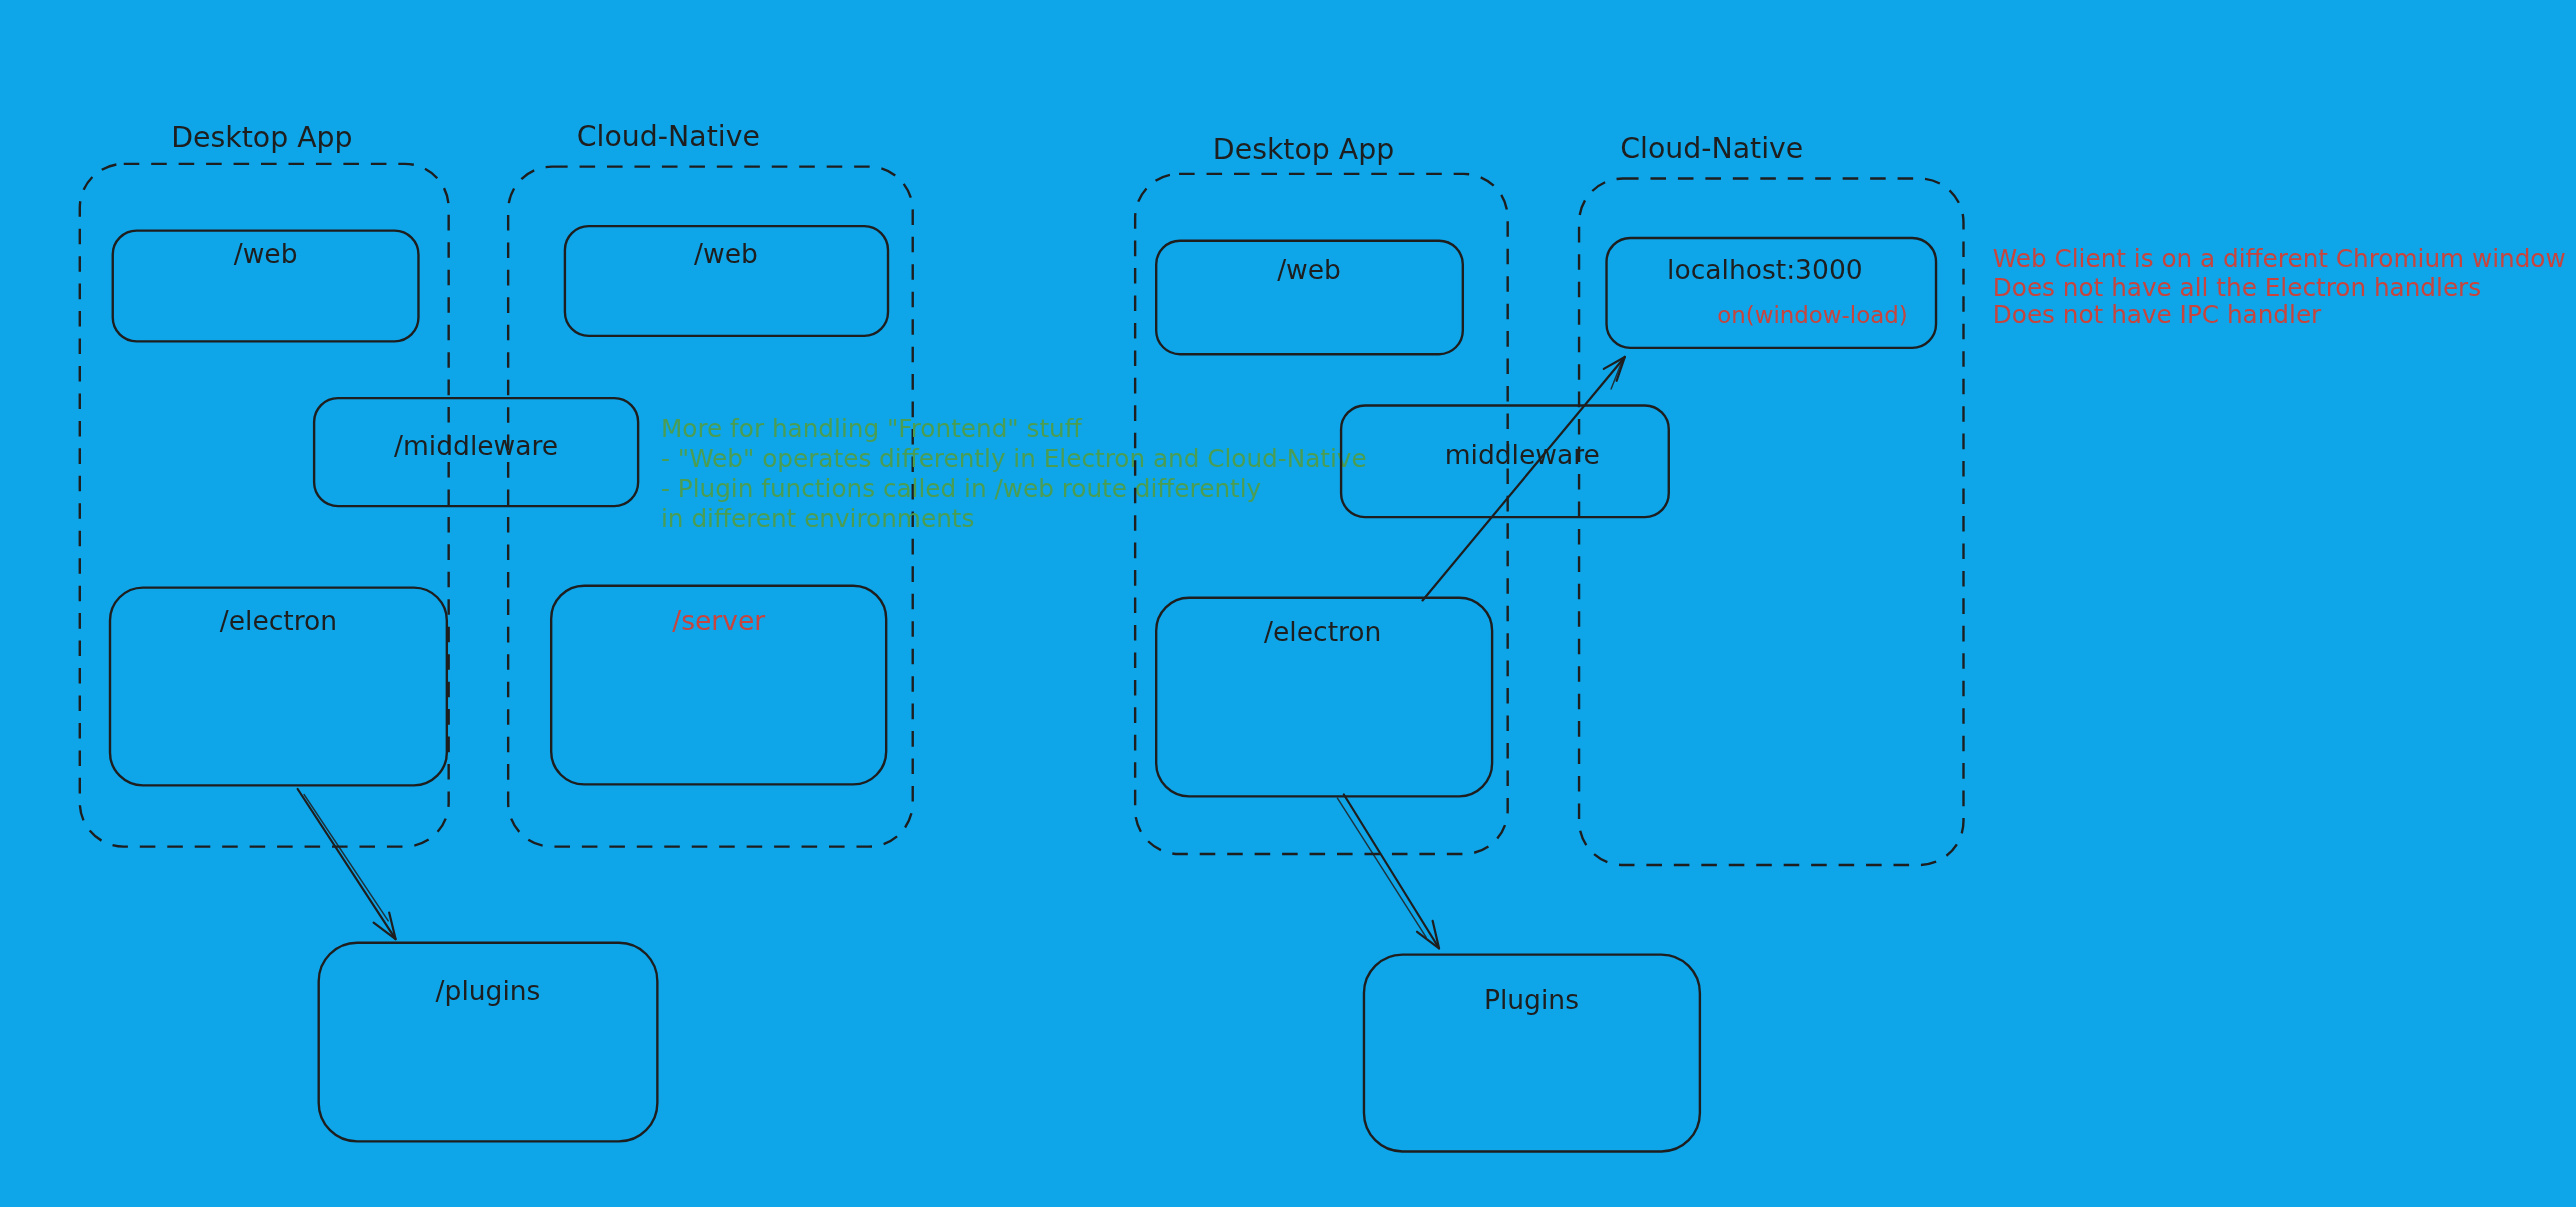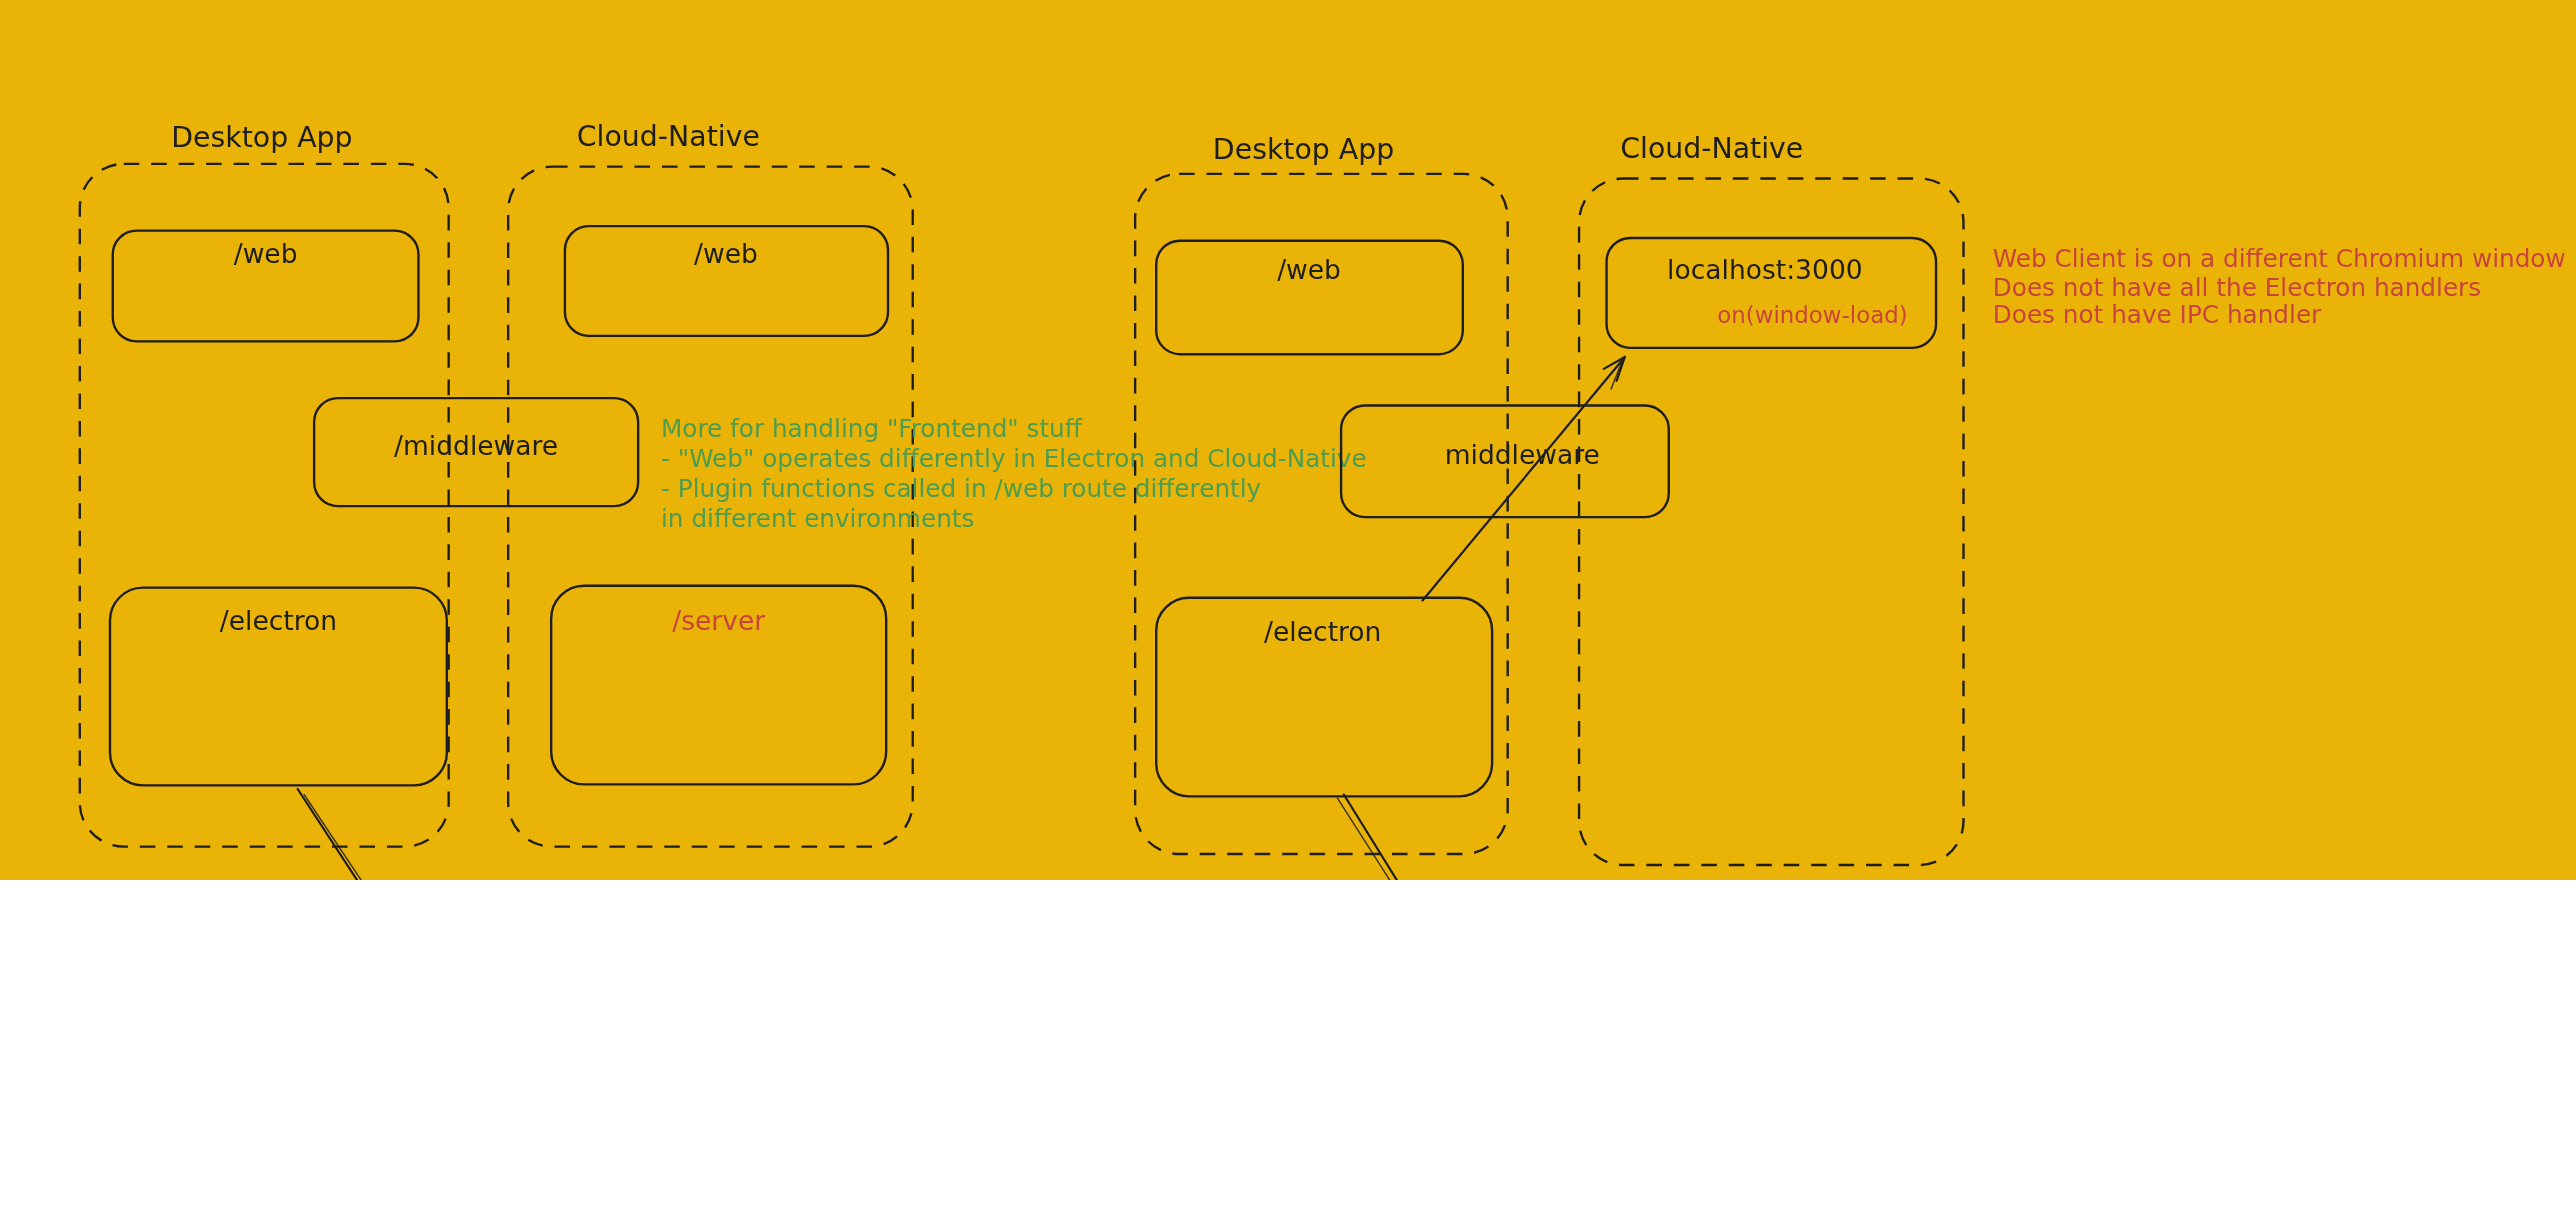--- a/index.html
+++ b/index.html
@@ -4,22 +4,22 @@
 <style>
   html, body {
     margin: 0;
     padding: 0;
     background: #ffffff;
     font-family: "DejaVu Sans", "Liberation Sans", sans-serif;
   }
   #canvas-wrap {
     position: relative;
     width: 2576px;
-    height: 880px;
-    background: #eab308;
+    height: 1207px;
+    background: #0ea5e9;
     overflow: hidden;
   }
   svg text {
     fill: #1e1e1e;
     font-family: "DejaVu Sans", "Liberation Sans", sans-serif;
   }
   .container-title { font-size: 31px; }
   .box-label { font-size: 29px; }
   .note-line { font-size: 27px; }
   .small-label { font-size: 25px; }

